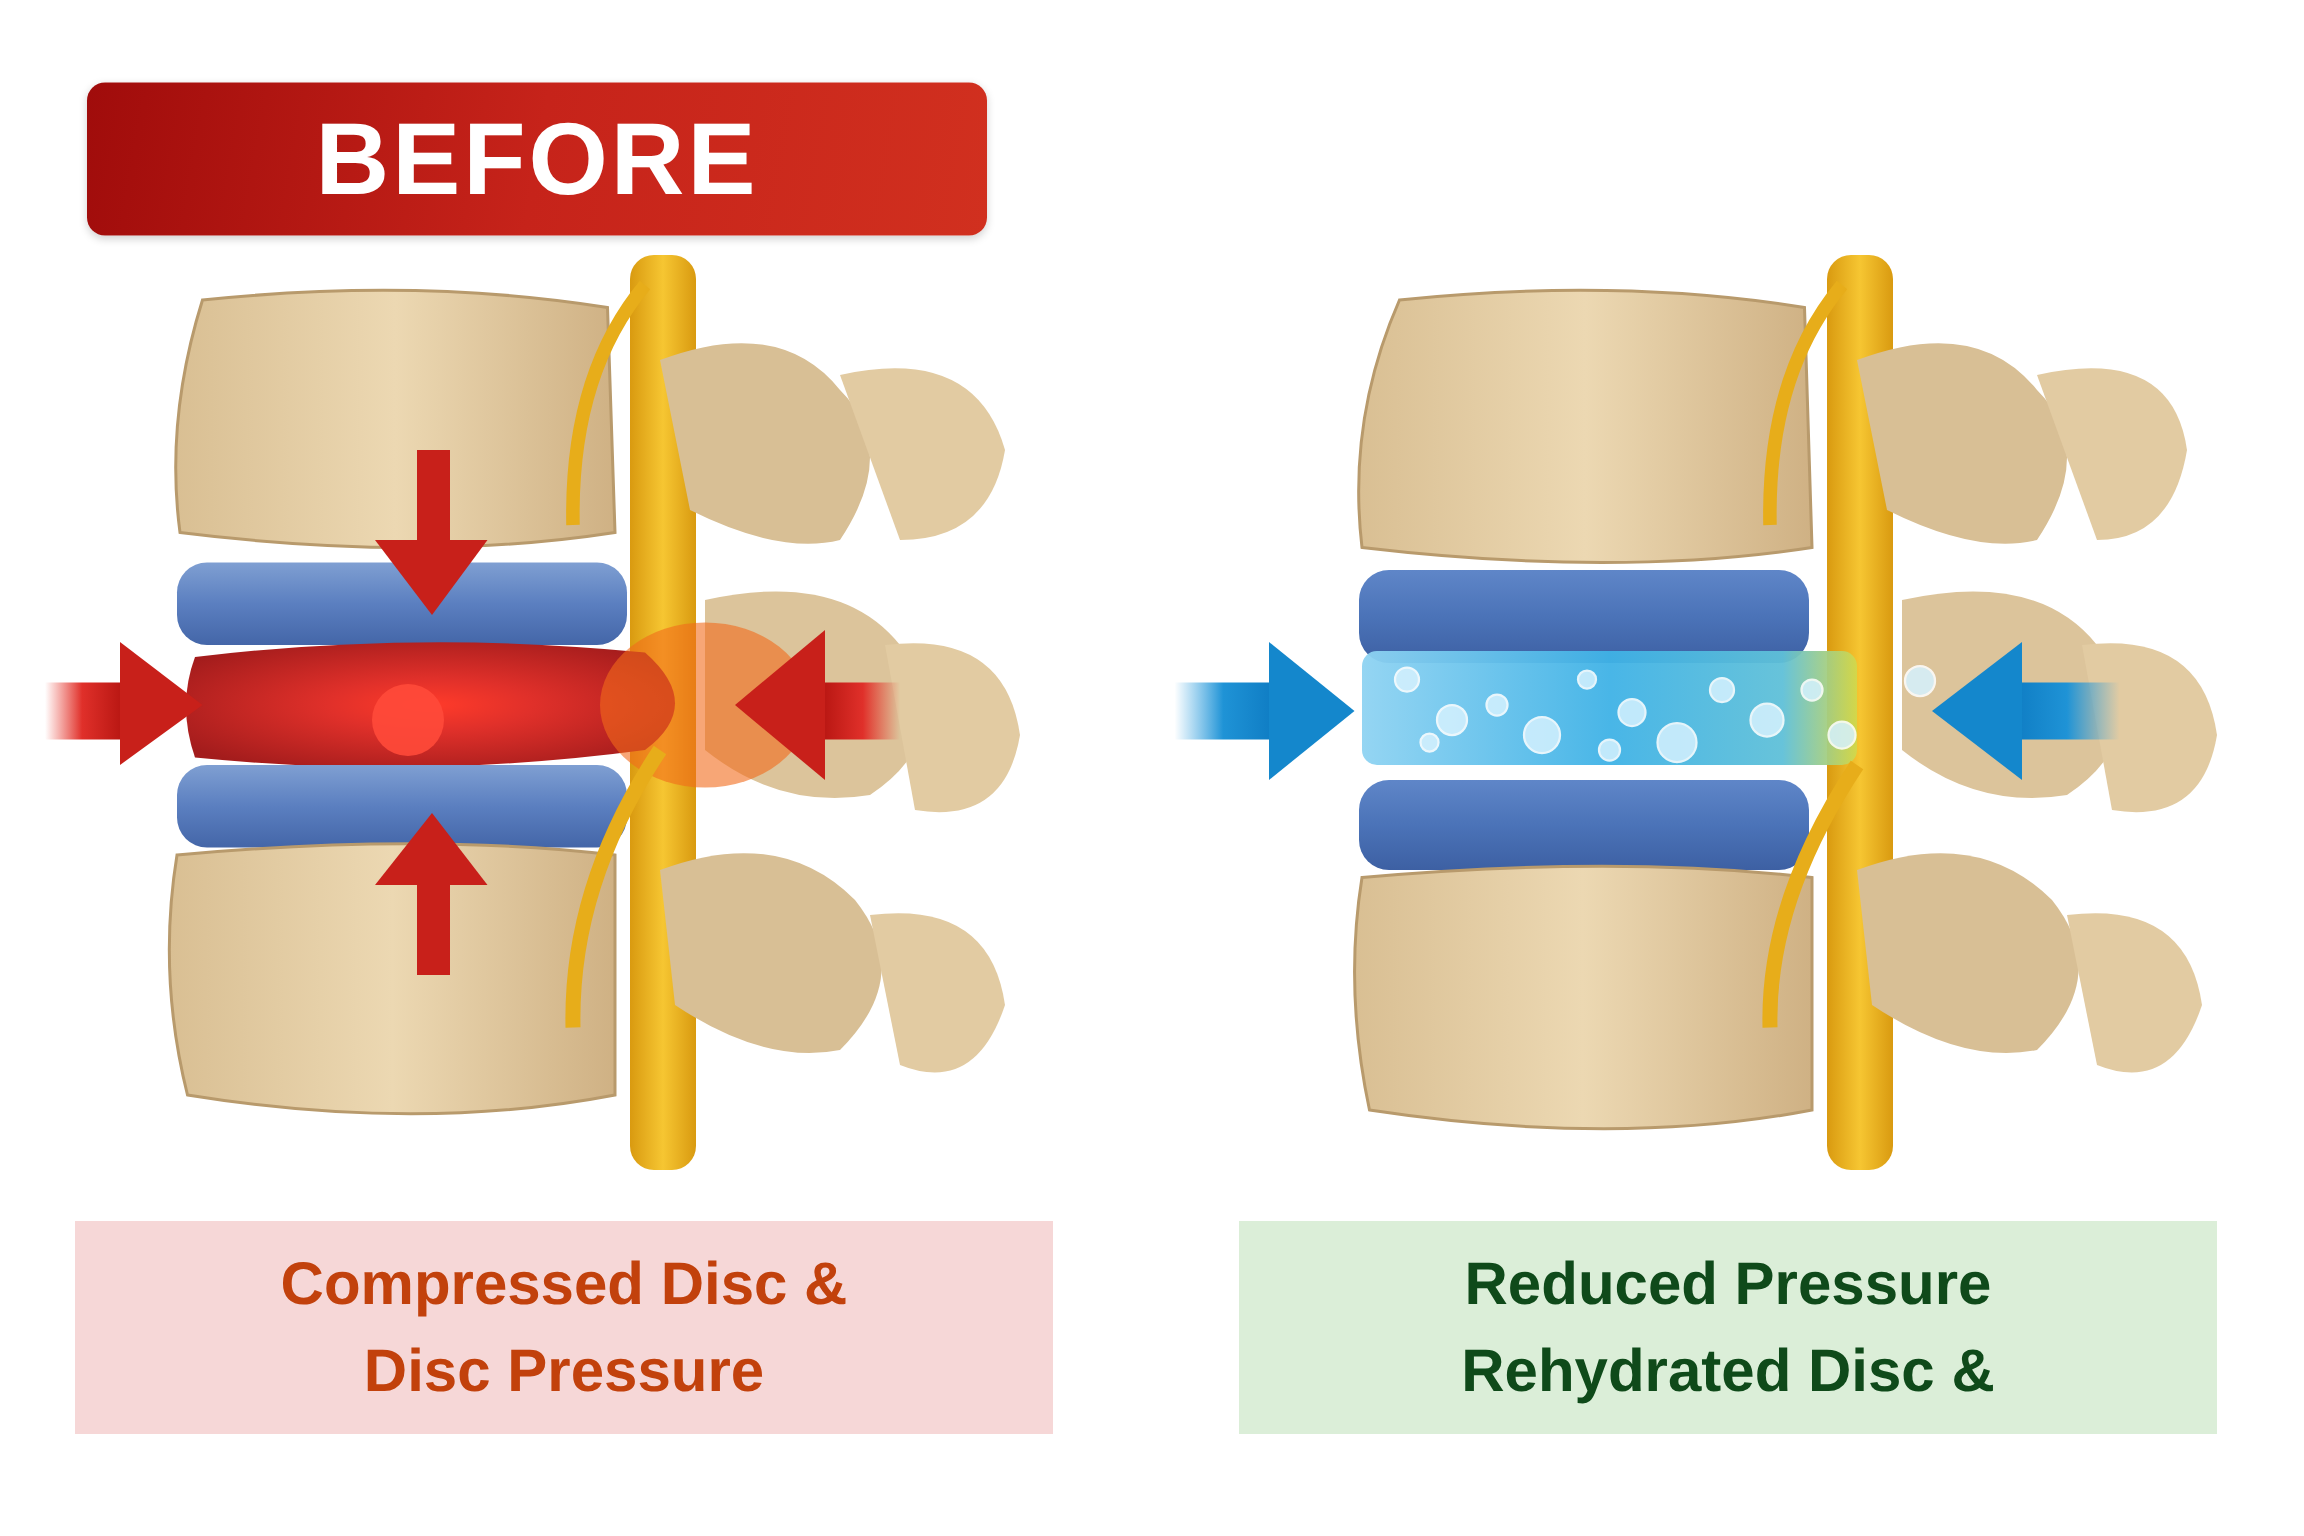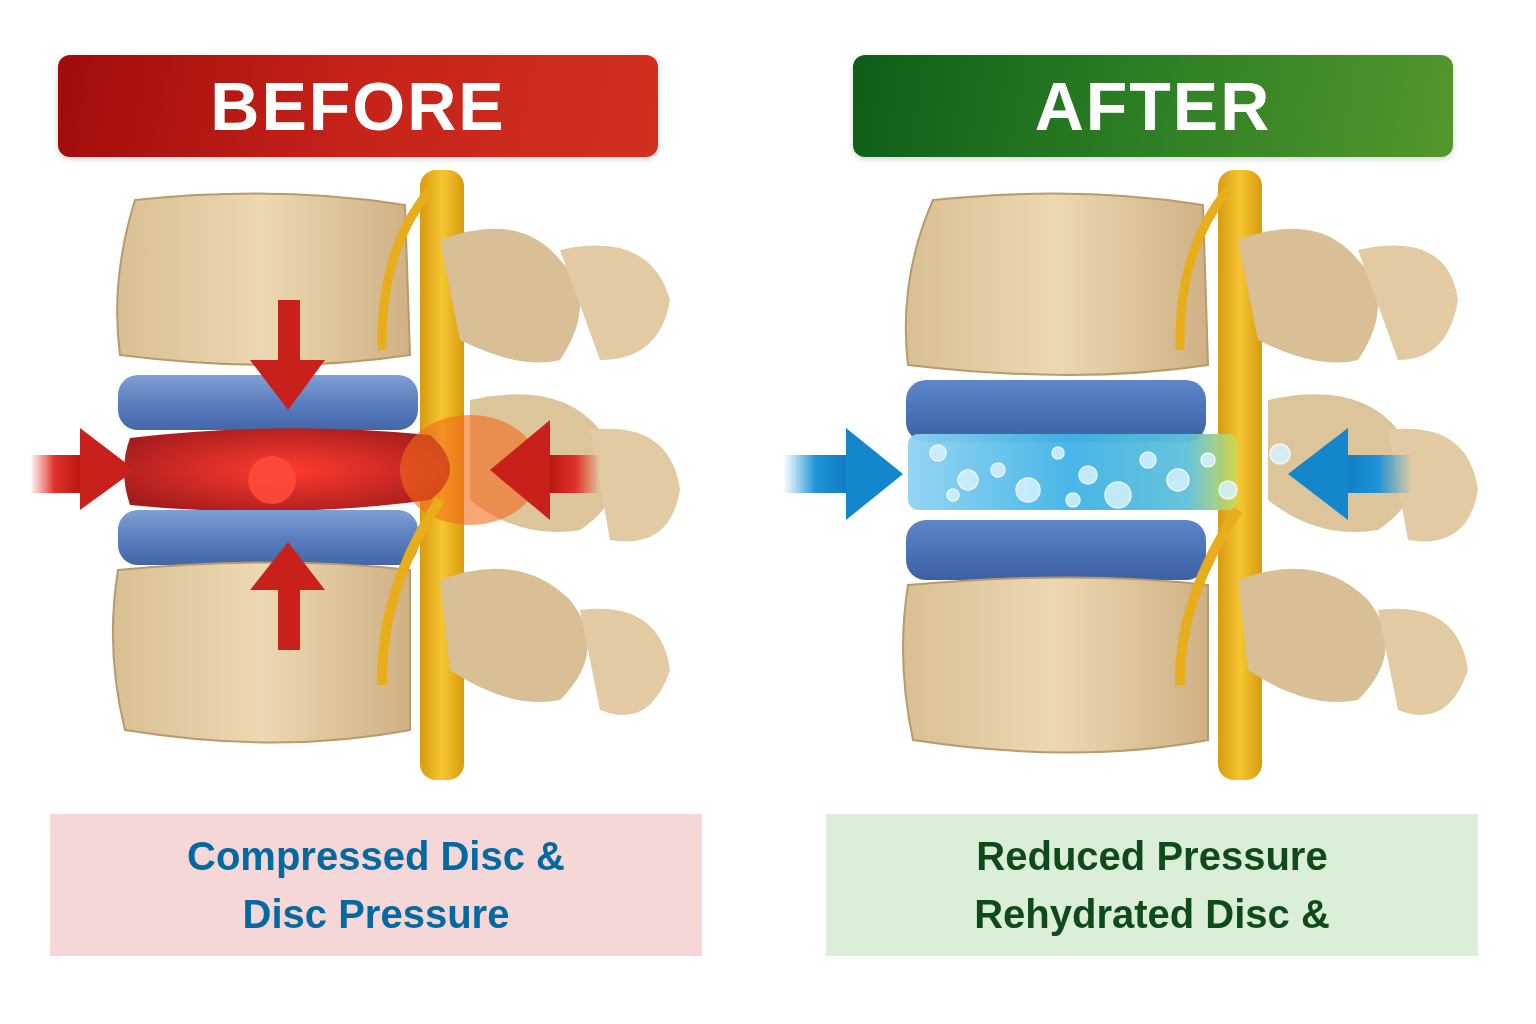--- a/index.html
+++ b/index.html
@@ -21,21 +21,21 @@
   .left .banner { left: 58px; width: 600px; background: linear-gradient(100deg, #a00c0b 0%, #c6231a 50%, #d1301f 100%); }
   .right .banner { left: 85px; width: 600px; background: linear-gradient(100deg, #0f5e18 0%, #2e7f25 50%, #54972c 100%); }
 
   .illus { position: absolute; top: 170px; left: 0; width: 768px; height: 620px; }
 
   .caption {
     position: absolute; top: 814px; height: 142px;
     display: flex; flex-direction: column; align-items: center; justify-content: center;
     font-size: 40px; line-height: 58px; font-weight: 700;
   }
-  .left .caption { left: 50px; width: 652px; background: #f6d7d7; color: #0369a1; }
+  .left .caption { left: 50px; width: 652px; background: #f6d7d7; color: #c2410c; }
   .right .caption { left: 58px; width: 652px; background: #dbeed8; color: #0f4a1a; }
 </style>
 </head>
 <body>
 
 <div class="panel left">
   <div class="banner">
     <span>BEFORE</span>
   </div>
 
@@ -115,23 +115,20 @@
     </g>
   </svg>
 
   <div class="caption">
     <span>Compressed Disc &amp;</span>
     <span>Disc Pressure</span>
   </div>
 </div>
 
 <div class="panel right">
-  <div class="banner">
-    <span>AFTER</span>
-  </div>
 
   <svg class="illus" viewBox="0 0 768 620">
     <defs>
       <linearGradient id="boneG2" x1="0" y1="0" x2="1" y2="0">
         <stop offset="0" stop-color="#d9bf93"></stop>
           <stop offset="0.5" stop-color="#ecd8b2"></stop>
           <stop offset="1" stop-color="#cfb184"></stop>
       </linearGradient>
       <linearGradient id="discBlue2" x1="0" y1="0" x2="0" y2="1">
         <stop offset="0" stop-color="#5f86c8"></stop>

